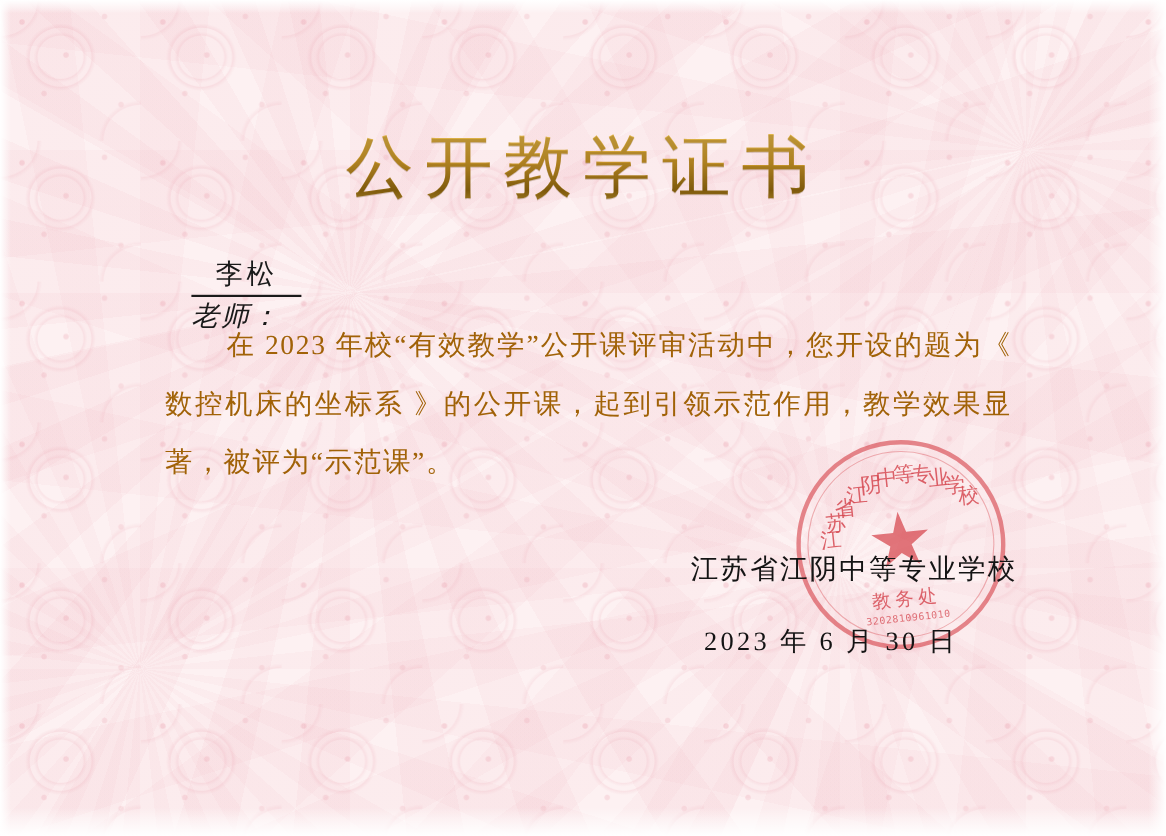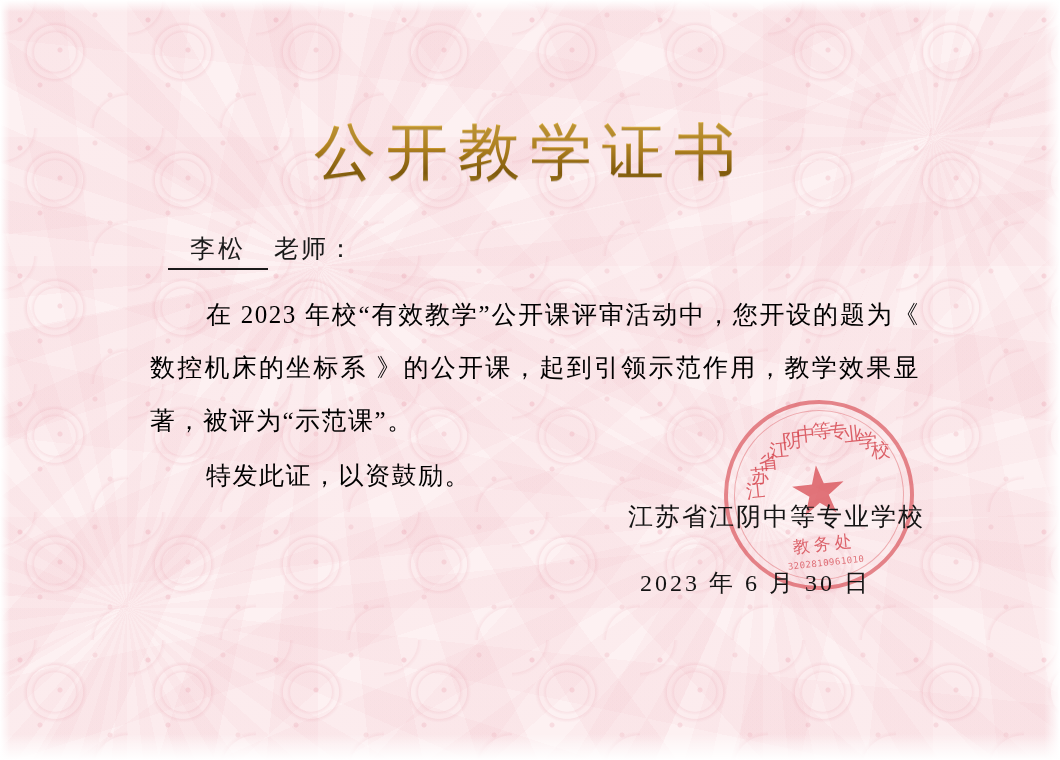--- a/index.html
+++ b/index.html
@@ -91,43 +91,45 @@
   }
 
   .salutation {
     position: absolute;
     top: 232px;
     left: 168px;
     font-size: 25px;
     color: #1a1a1a;
     display: flex;
     align-items: baseline;
+    flex-direction: column;
   }
   .recipient-name {
     display: inline-block;
     min-width: 92px;
     text-align: center;
     border-bottom: 2px solid #1a1a1a;
     padding: 0 4px 3px 4px;
     font-size: 25px;
     letter-spacing: 3px;
   }
   .salutation-suffix {
     margin-left: 6px;
     letter-spacing: 2px;
+    font-style: italic;
   }
 
   .body-text {
     position: absolute;
     top: 288px;
     left: 150px;
     width: 770px;
     font-size: 25px;
     line-height: 53px;
-    color: #000000;
+    color: #a16207;
     letter-spacing: 1.5px;
   }
   .para {
     text-indent: 56px;
     margin: 0 0 2px 0;
     text-align: justify;
   }
   .para.last {
     text-indent: 56px;
     text-align: left;
@@ -233,21 +235,20 @@
 
     <div class="cert-title">公开教学证书</div>
 
     <div class="salutation">
       <span class="recipient-name">李松</span>
       <span class="salutation-suffix">老师：</span>
     </div>
 
     <div class="body-text">
       <p class="para">在 2023 年校“有效教学”公开课评审活动中，您开设的题为《 数控机床的坐标系 》的公开课，起到引领示范作用，教学效果显著，被评为“示范课”。</p>
-      <p class="para last">特发此证，以资鼓励。</p>
     </div>
 
     <div class="seal">
       <div class="inner-ring"></div>
       <div class="star"></div>
       <div class="seal-text">
         <span style="transform: rotate(-72deg) translate(0,-76px) rotate(72deg);">江</span>
         <span style="transform: rotate(-60deg) translate(0,-76px) rotate(60deg);">苏</span>
         <span style="transform: rotate(-48deg) translate(0,-76px) rotate(48deg);">省</span>
         <span style="transform: rotate(-36deg) translate(0,-76px) rotate(36deg);">江</span>

